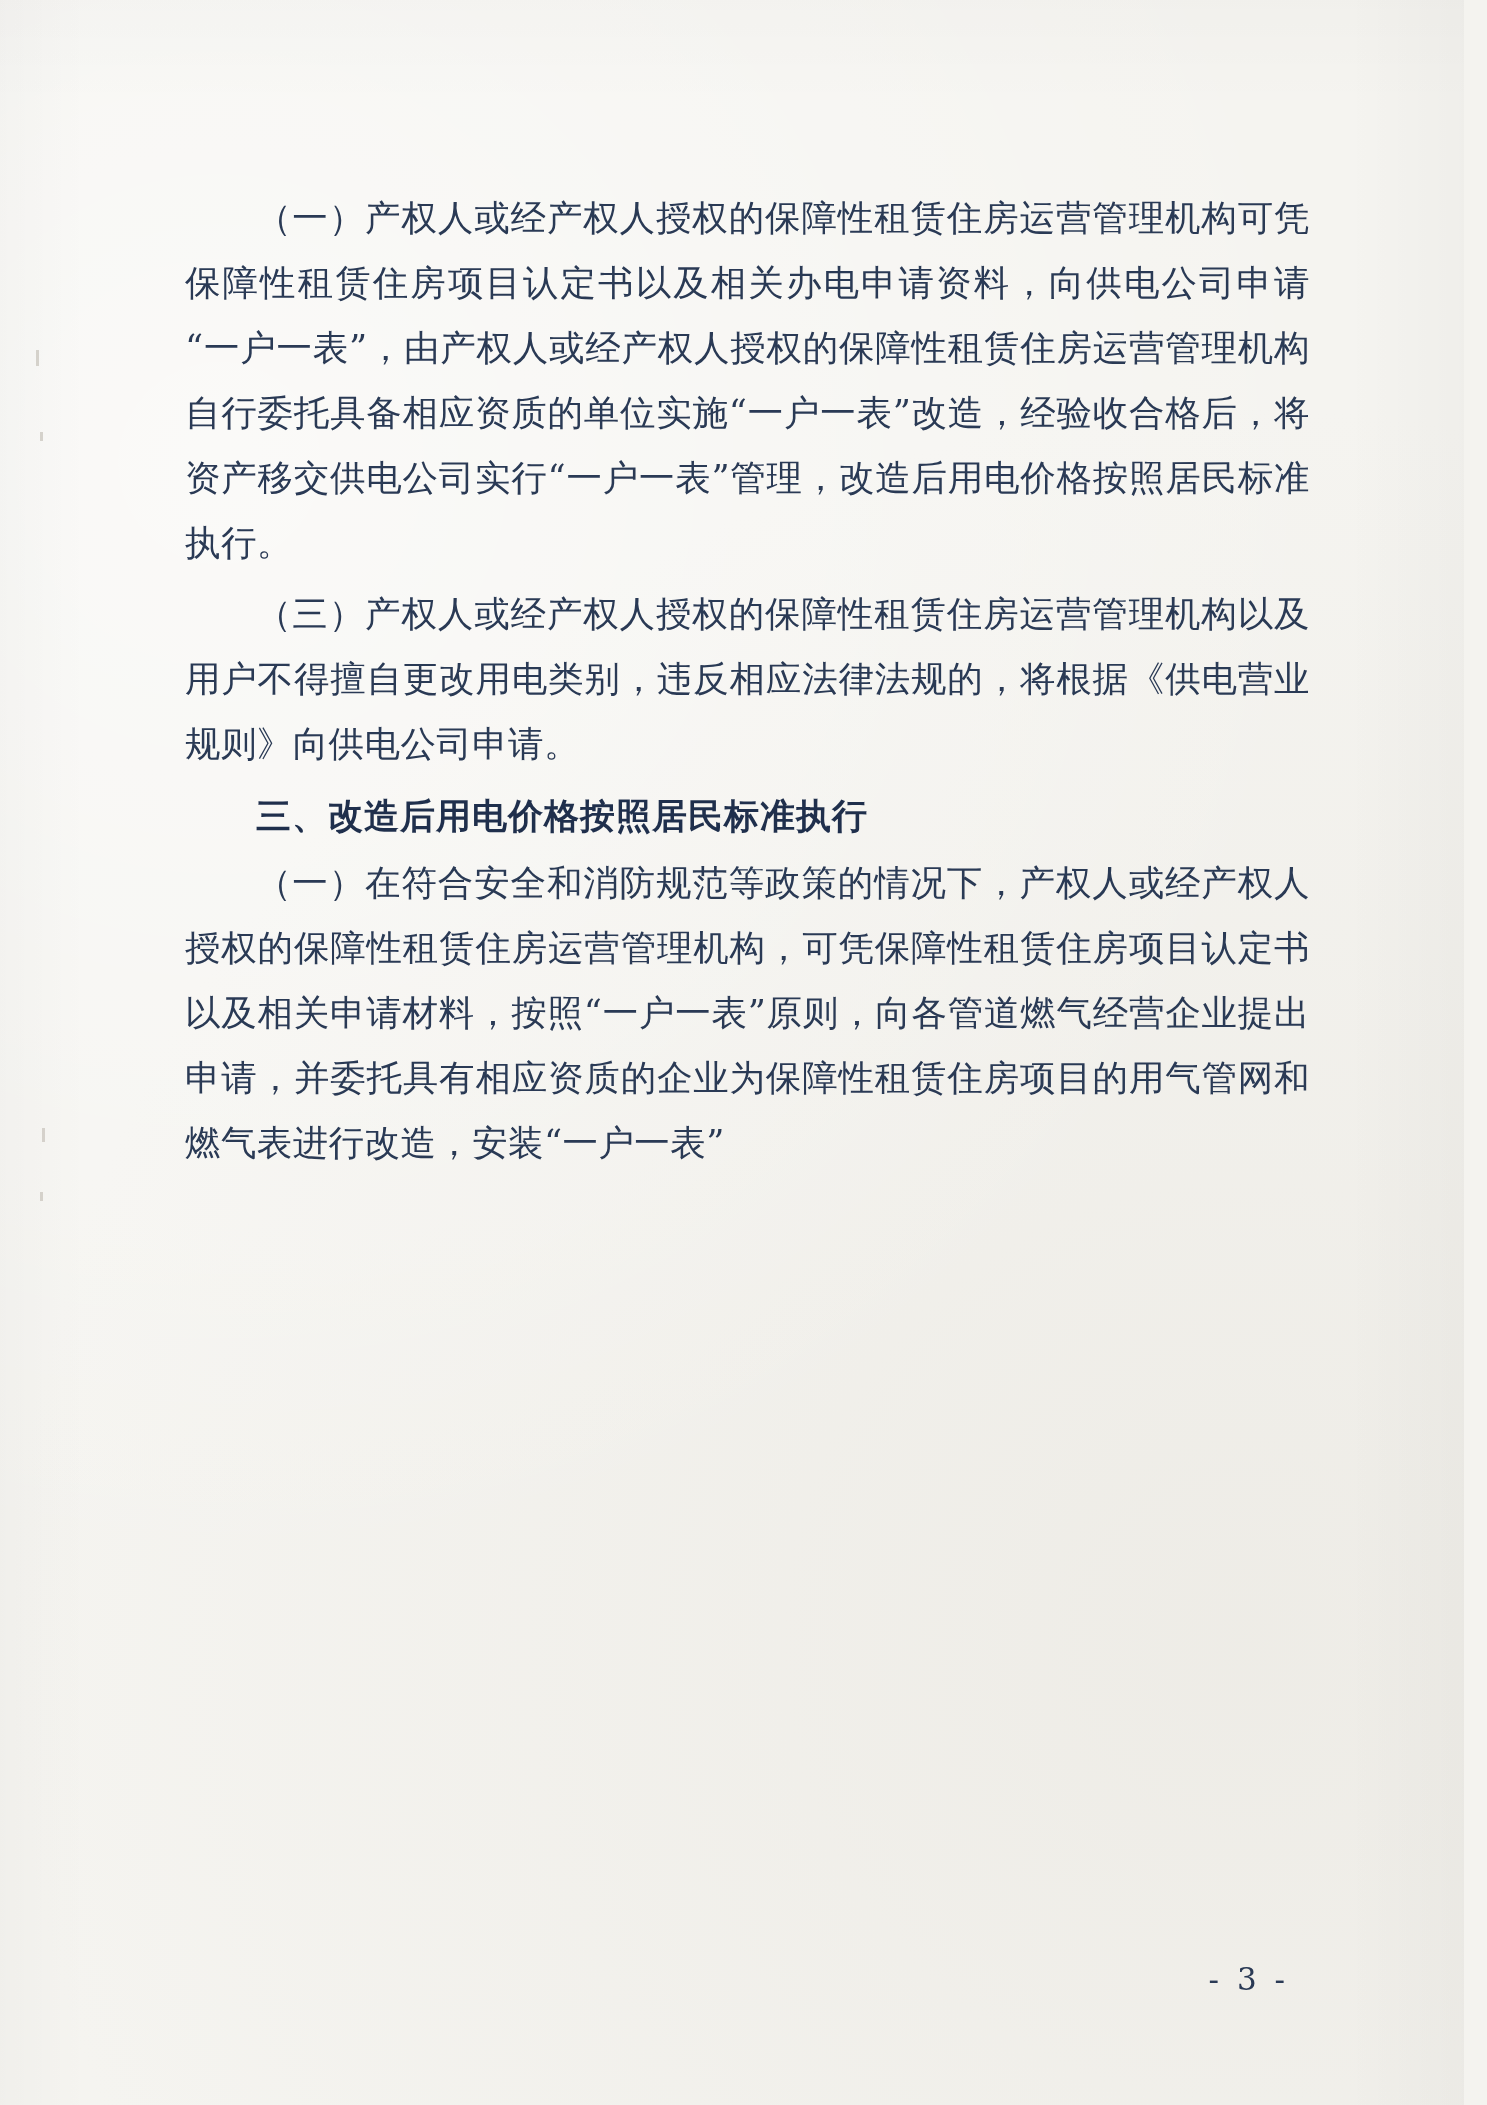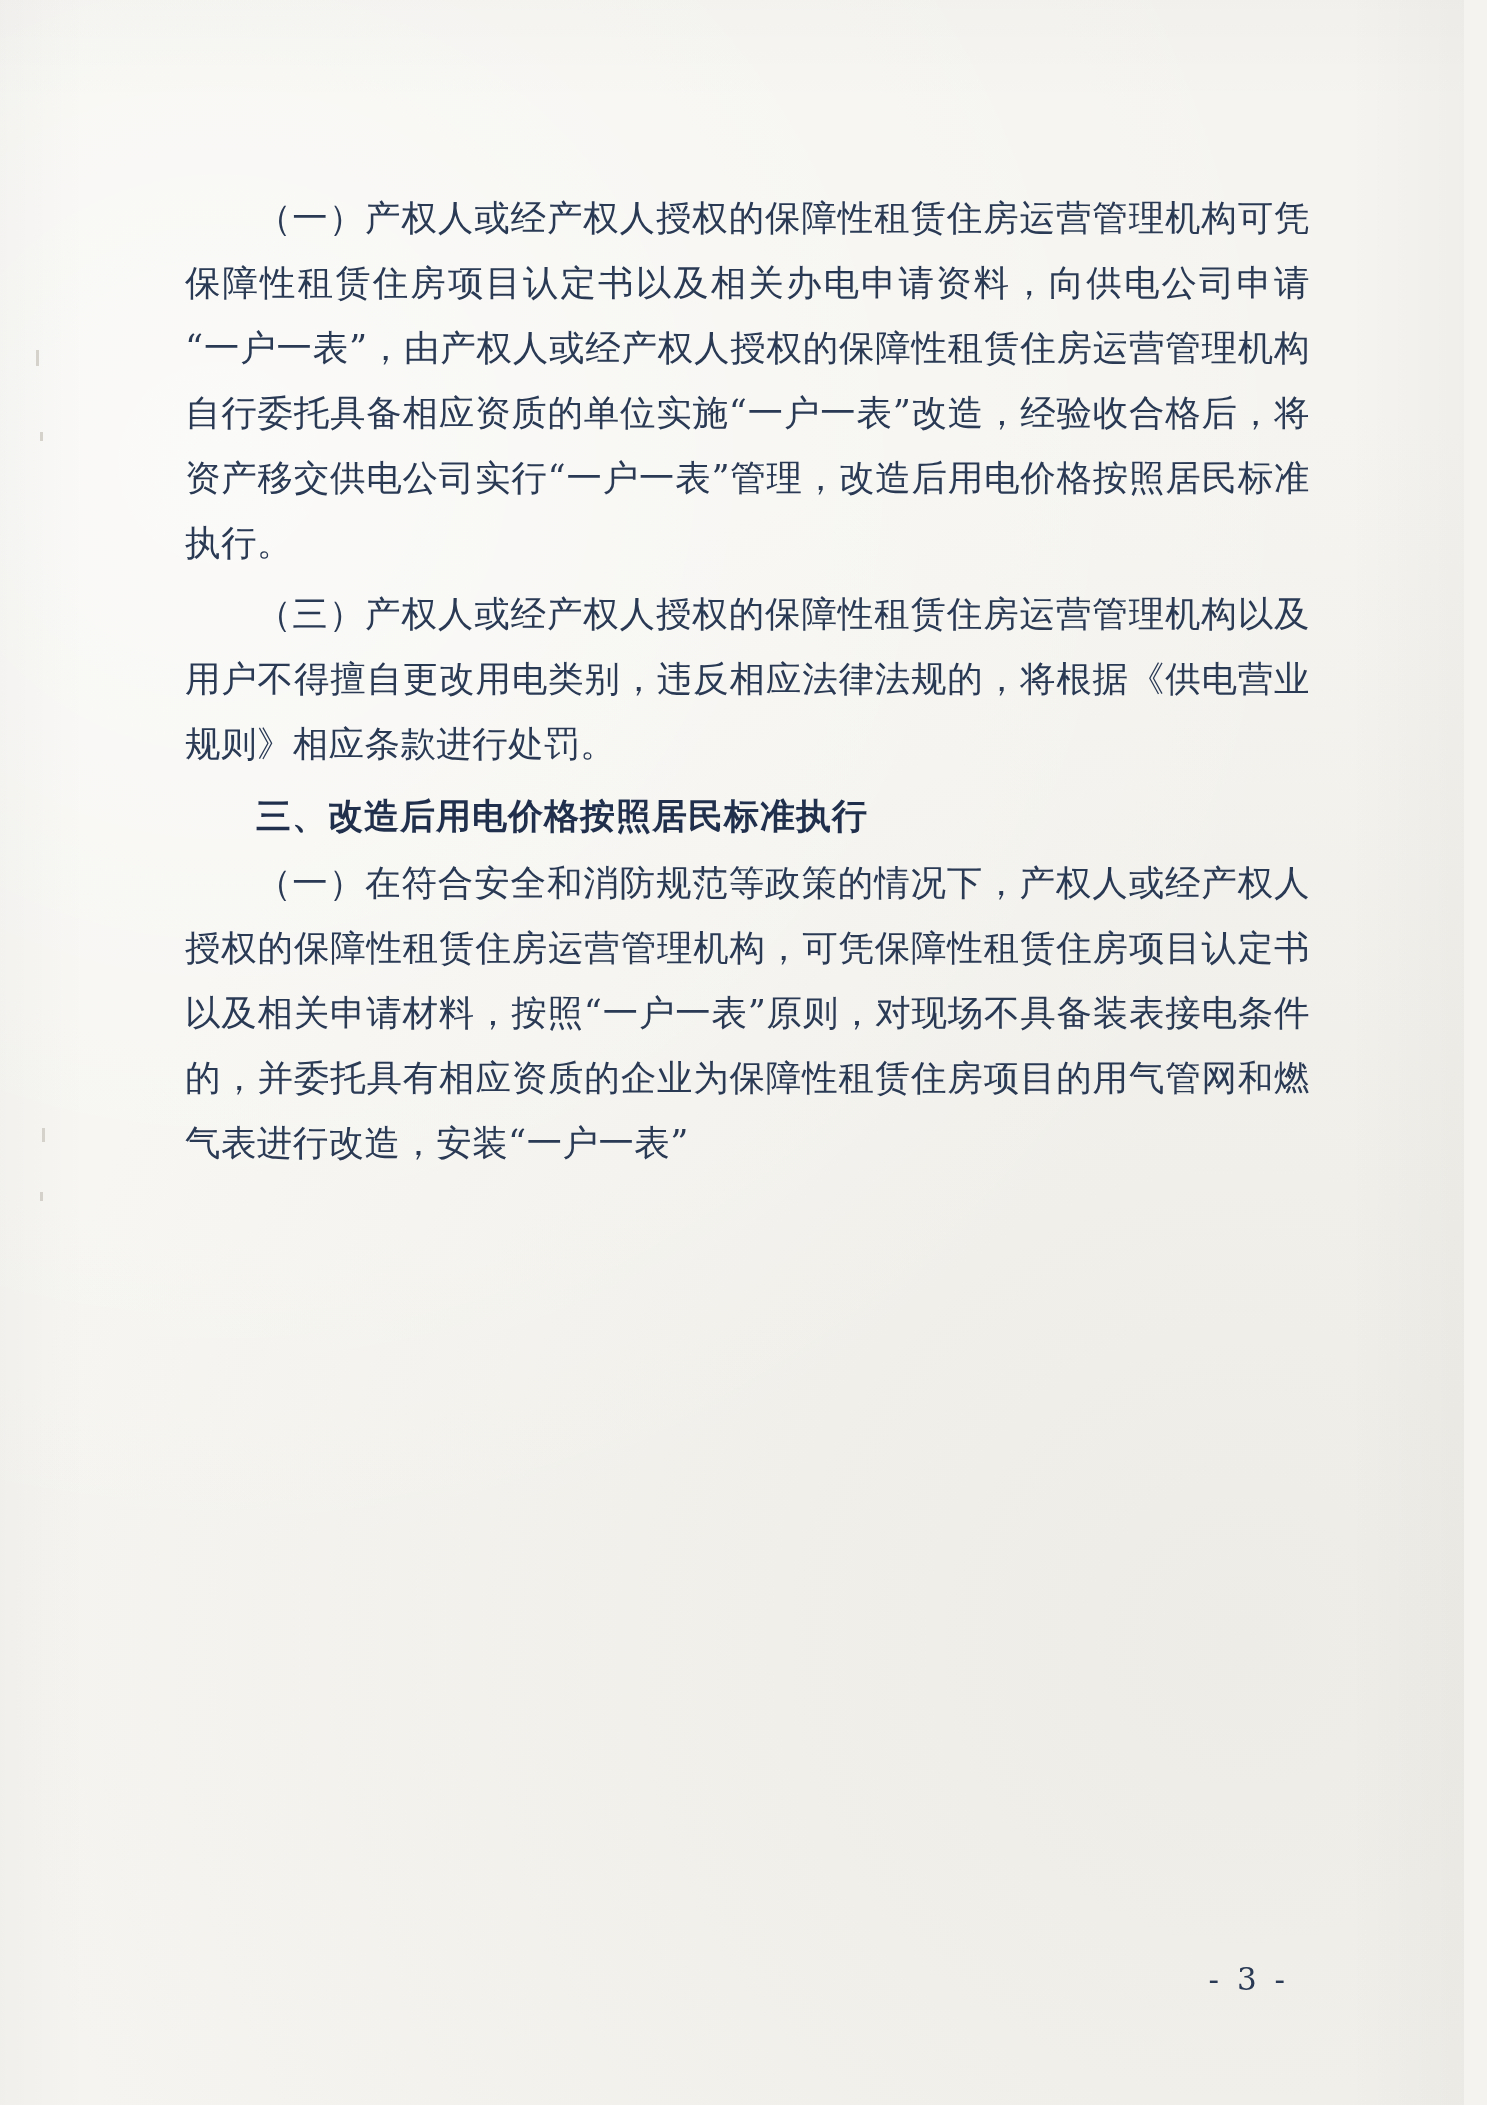--- a/index.html
+++ b/index.html
@@ -88,19 +88,19 @@
 <div class="page">
   <div class="paper-grain"></div>
 
   <div class="edge-mark m1"></div>
   <div class="edge-mark m2"></div>
   <div class="edge-mark m3"></div>
   <div class="edge-mark m4"></div>
 
   <div class="content">
     <p class="para">（一）产权人或经产权人授权的保障性租赁住房运营管理机构可凭保障性租赁住房项目认定书以及相关办电申请资料，向供电公司申请“一户一表”，由产权人或经产权人授权的保障性租赁住房运营管理机构自行委托具备相应资质的单位实施“一户一表”改造，经验收合格后，将资产移交供电公司实行“一户一表”管理，改造后用电价格按照居民标准执行。</p>
-    <p class="para">（三）产权人或经产权人授权的保障性租赁住房运营管理机构以及用户不得擅自更改用电类别，违反相应法律法规的，将根据《供电营业规则》相应条款进行处罚。</p>
+    <p class="para">（三）产权人或经产权人授权的保障性租赁住房运营管理机构以及用户不得擅自更改用电类别，违反相应法律法规的，将根据《供电营业规则》向供电公司申请。</p>
     <h2 class="section">三、改造后用电价格按照居民标准执行</h2>
-    <p class="para tight">（一）在符合安全和消防规范等政策的情况下，产权人或经产权人授权的保障性租赁住房运营管理机构，可凭保障性租赁住房项目认定书以及相关申请材料，按照“一户一表”原则，对现场不具备装表接电条件的，并委托具有相应资质的企业为保障性租赁住房项目的用气管网和燃气表进行改造，安装“一户一表”</p>
+    <p class="para tight">（一）在符合安全和消防规范等政策的情况下，产权人或经产权人授权的保障性租赁住房运营管理机构，可凭保障性租赁住房项目认定书以及相关申请材料，按照“一户一表”原则，向各管道燃气经营企业提出申请，并委托具有相应资质的企业为保障性租赁住房项目的用气管网和燃气表进行改造，安装“一户一表”</p>
   </div>
 
   <div class="page-number">- 3 -</div>
 </div>
 
 </body></html>

